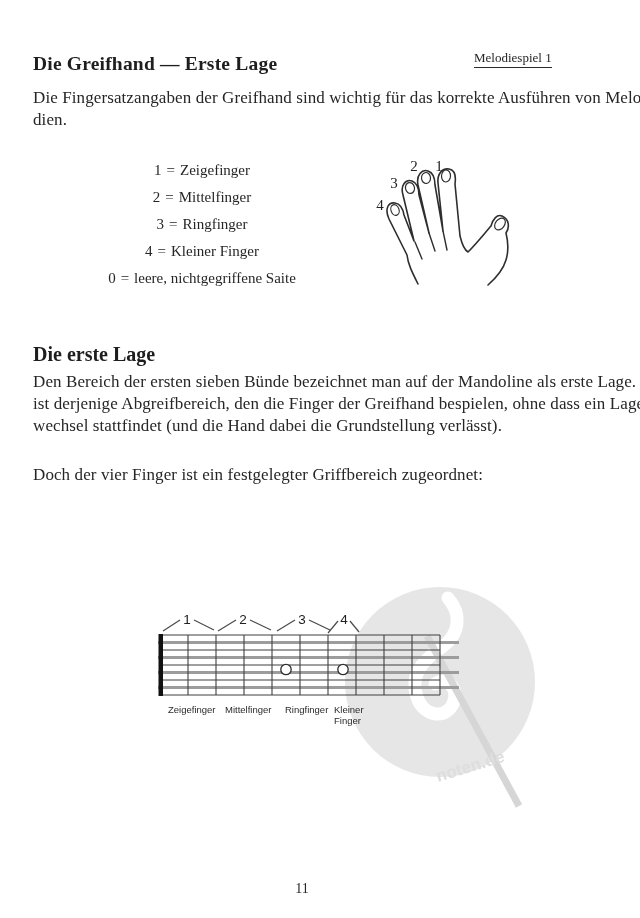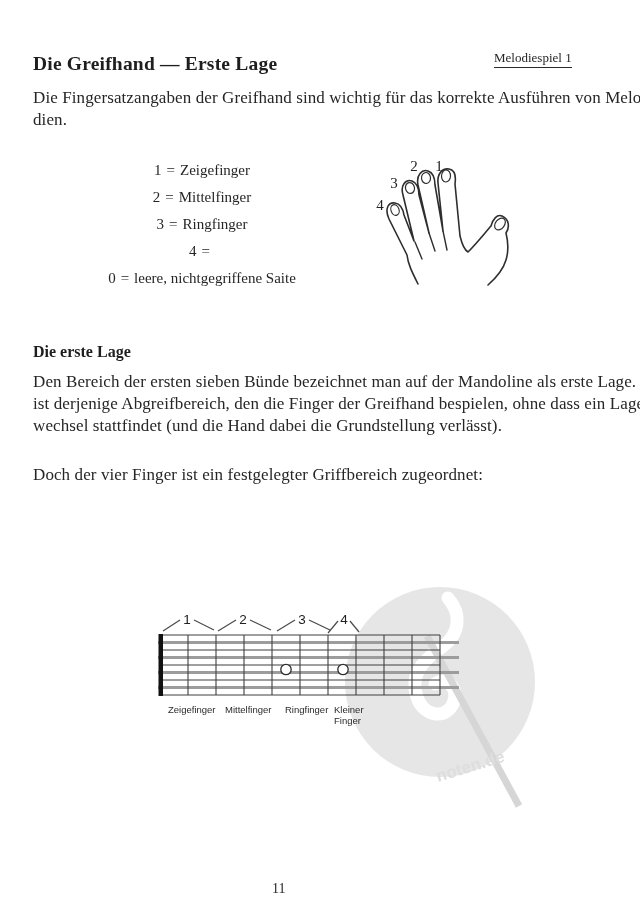--- a/index.html
+++ b/index.html
@@ -2,44 +2,44 @@
 <html><head>
 <meta charset="utf-8">
 <style>
   html,body{margin:0;padding:0;background:#fff;}
   #page{position:relative;width:640px;height:918px;background:#ffffff;overflow:hidden;
         font-family:"Liberation Serif",serif;color:#262626;}
   .abs{position:absolute;}
   .para{font-size:17px;line-height:22px;white-space:pre;letter-spacing:.1px;}
   .title{font-size:19.5px;font-weight:bold;letter-spacing:.2px;color:#1e1e1e;}
   .annot{font-size:13px;border-bottom:1px solid #2a2a2a;padding-bottom:1px;}
-  .h2{font-size:16px;font-weight:bold;color:#1e1e1e;}
+  .h2{font-size:20px;font-weight:bold;color:#1e1e1e;}
   .legend{width:340px;text-align:center;}
   .legend-row{display:flex;justify-content:center;font-size:15px;line-height:27px;}
   .legend-row .eq{margin:0 5px;}
-  .pagenum{font-size:14px;width:60px;}
+  .pagenum{font-size:14px;width:60px;text-align:center;}
   svg text{font-family:"Liberation Sans",sans-serif;}
   svg text.serif{font-family:"Liberation Serif",serif;}
   .wm{z-index:0;}
   .fg{z-index:2;}
 </style>
 </head>
 <body>
 
 <div id="page">
 
   <svg class="abs wm" style="left:338px;top:570px" width="212" height="240" viewBox="0 0 212 240">
     <circle cx="102" cy="112" r="95" fill="#e6e6e6"></circle>
     <path d="M 110,28 C 124,44 122,64 104,77 C 82,92 72,107 79,127 C 86,148 110,150 116,131 C 120,117 108,106 97,114" fill="none" stroke="#ffffff" stroke-width="13" stroke-linecap="round"></path>
     <line x1="89" y1="66" x2="181" y2="236" stroke="#d6d6d6" stroke-width="7"></line>
     <text transform="translate(100,212) rotate(-17)" font-size="17" font-weight="bold" fill="#dedede">noten.de</text>
   </svg>
 
   <div class="abs fg title" style="left:33px;top:53px">Die Greifhand — Erste Lage</div>
-  <div class="abs fg annot" style="left:494px;top:50px">Melodiespiel 1</div>
+  <div class="abs fg annot" style="left:474px;top:50px">Melodiespiel 1</div>
 
   <div class="abs fg para" style="left:33px;top:87px">Die Fingersatzangaben der Greifhand sind wichtig für das korrekte Ausführen von Melo-
 dien.</div>
 
   <div class="abs fg legend" style="left:32px;top:157px">
     <div class="legend-row">
       <span>1</span>
       <span class="eq">=</span>
       <span>Zeigefinger</span>
     </div>
@@ -49,20 +49,21 @@
       <span>Mittelfinger</span>
     </div>
     <div class="legend-row">
       <span>3</span>
       <span class="eq">=</span>
       <span>Ringfinger</span>
     </div>
     <div class="legend-row">
       <span>4</span>
       <span class="eq">=</span>
+      <span>Kleiner Finger</span>
     </div>
     <div class="legend-row">
       <span>0</span>
       <span class="eq">=</span>
       <span>leere, nichtgegriffene Saite</span>
     </div>
   </div>
 
   <svg class="abs fg" style="left:358px;top:138px" width="172" height="150" viewBox="0 0 172 150">
     <path d="M 60,146 C 54,134 50,126 49,117 L 31,81 C 26,70 31,64 37,65 C 43,66 45,71 46,77 L 56,103

